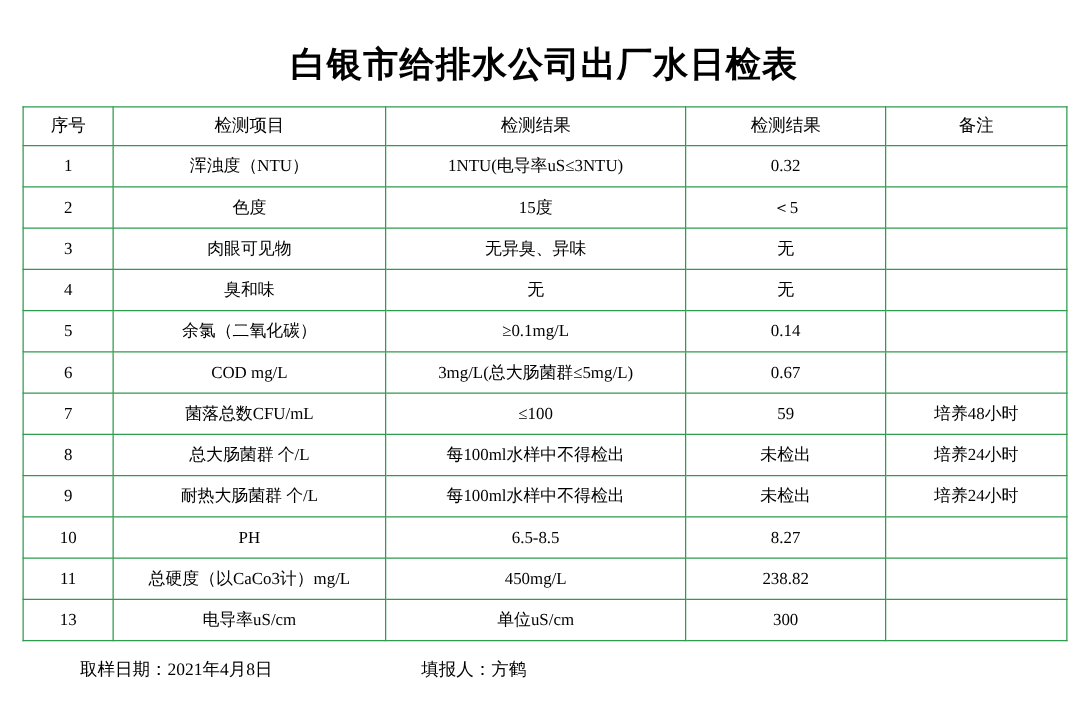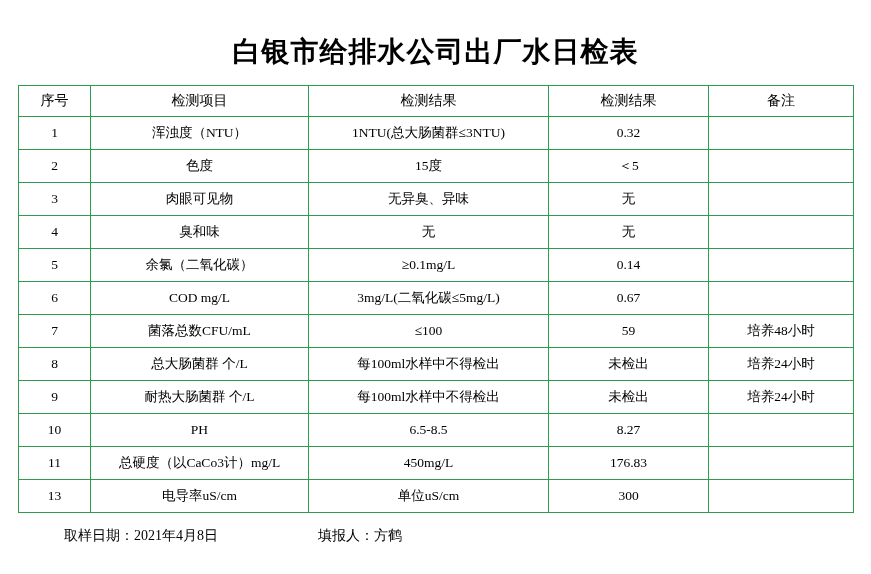--- a/index.html
+++ b/index.html
@@ -63,21 +63,21 @@
     margin-top: 14px;
     font-size: 14px;
     font-family: "Liberation Serif", serif;
     align-items: flex-end;
   }
   .footer .f-cell {
     white-space: nowrap;
   }
   .footer .f-sample { width: 300px; padding-left: 46px; box-sizing: border-box; }
   .footer .f-test   { width: 280px; text-align: left; }
-  .footer .f-filler { flex: 1; text-align: left; }
+  .footer .f-filler { flex: 1; text-align: left; margin-left: 19px; }
   .nowrap { white-space: nowrap; }
 </style>
 </head>
 <body>
 
 <div class="page">
 
   <div class="doc-title">白银市给排水公司出厂水日检表</div>
 
   <div class="table-wrap">
@@ -94,21 +94,21 @@
           <td>序号</td>
           <td>检测项目</td>
           <td>检测结果</td>
           <td>检测结果</td>
           <td>备注</td>
         </tr>
 
         <tr>
           <td>1</td>
           <td>浑浊度（NTU）</td>
-          <td>1NTU(总大肠菌群≤3NTU)</td>
+          <td>1NTU(电导率uS≤3NTU)</td>
           <td>0.32</td>
           <td></td>
         </tr>
         <tr>
           <td>2</td>
           <td>色度</td>
           <td>15度</td>
           <td>＜5</td>
           <td></td>
         </tr>
@@ -129,21 +129,21 @@
         <tr>
           <td>5</td>
           <td>余氯（二氧化碳）</td>
           <td>≥0.1mg/L</td>
           <td>0.14</td>
           <td></td>
         </tr>
         <tr>
           <td>6</td>
           <td class="nowrap">COD          mg/L</td>
-          <td>3mg/L(二氧化碳≤5mg/L)</td>
+          <td>3mg/L(总大肠菌群≤5mg/L)</td>
           <td>0.67</td>
           <td></td>
         </tr>
         <tr>
           <td>7</td>
           <td>菌落总数CFU/mL</td>
           <td>≤100</td>
           <td>59</td>
           <td>培养48小时</td>
         </tr>
@@ -165,21 +165,21 @@
           <td>10</td>
           <td>PH</td>
           <td>6.5-8.5</td>
           <td>8.27</td>
           <td></td>
         </tr>
         <tr>
           <td>11</td>
           <td class="nowrap">总硬度（以CaCo3计）mg/L</td>
           <td>450mg/L</td>
-          <td>176.83</td>
+          <td>238.82</td>
           <td></td>
         </tr>
         <tr>
           <td>13</td>
           <td>电导率uS/cm</td>
           <td>单位uS/cm</td>
           <td>300</td>
           <td></td>
         </tr>
       </tbody>

